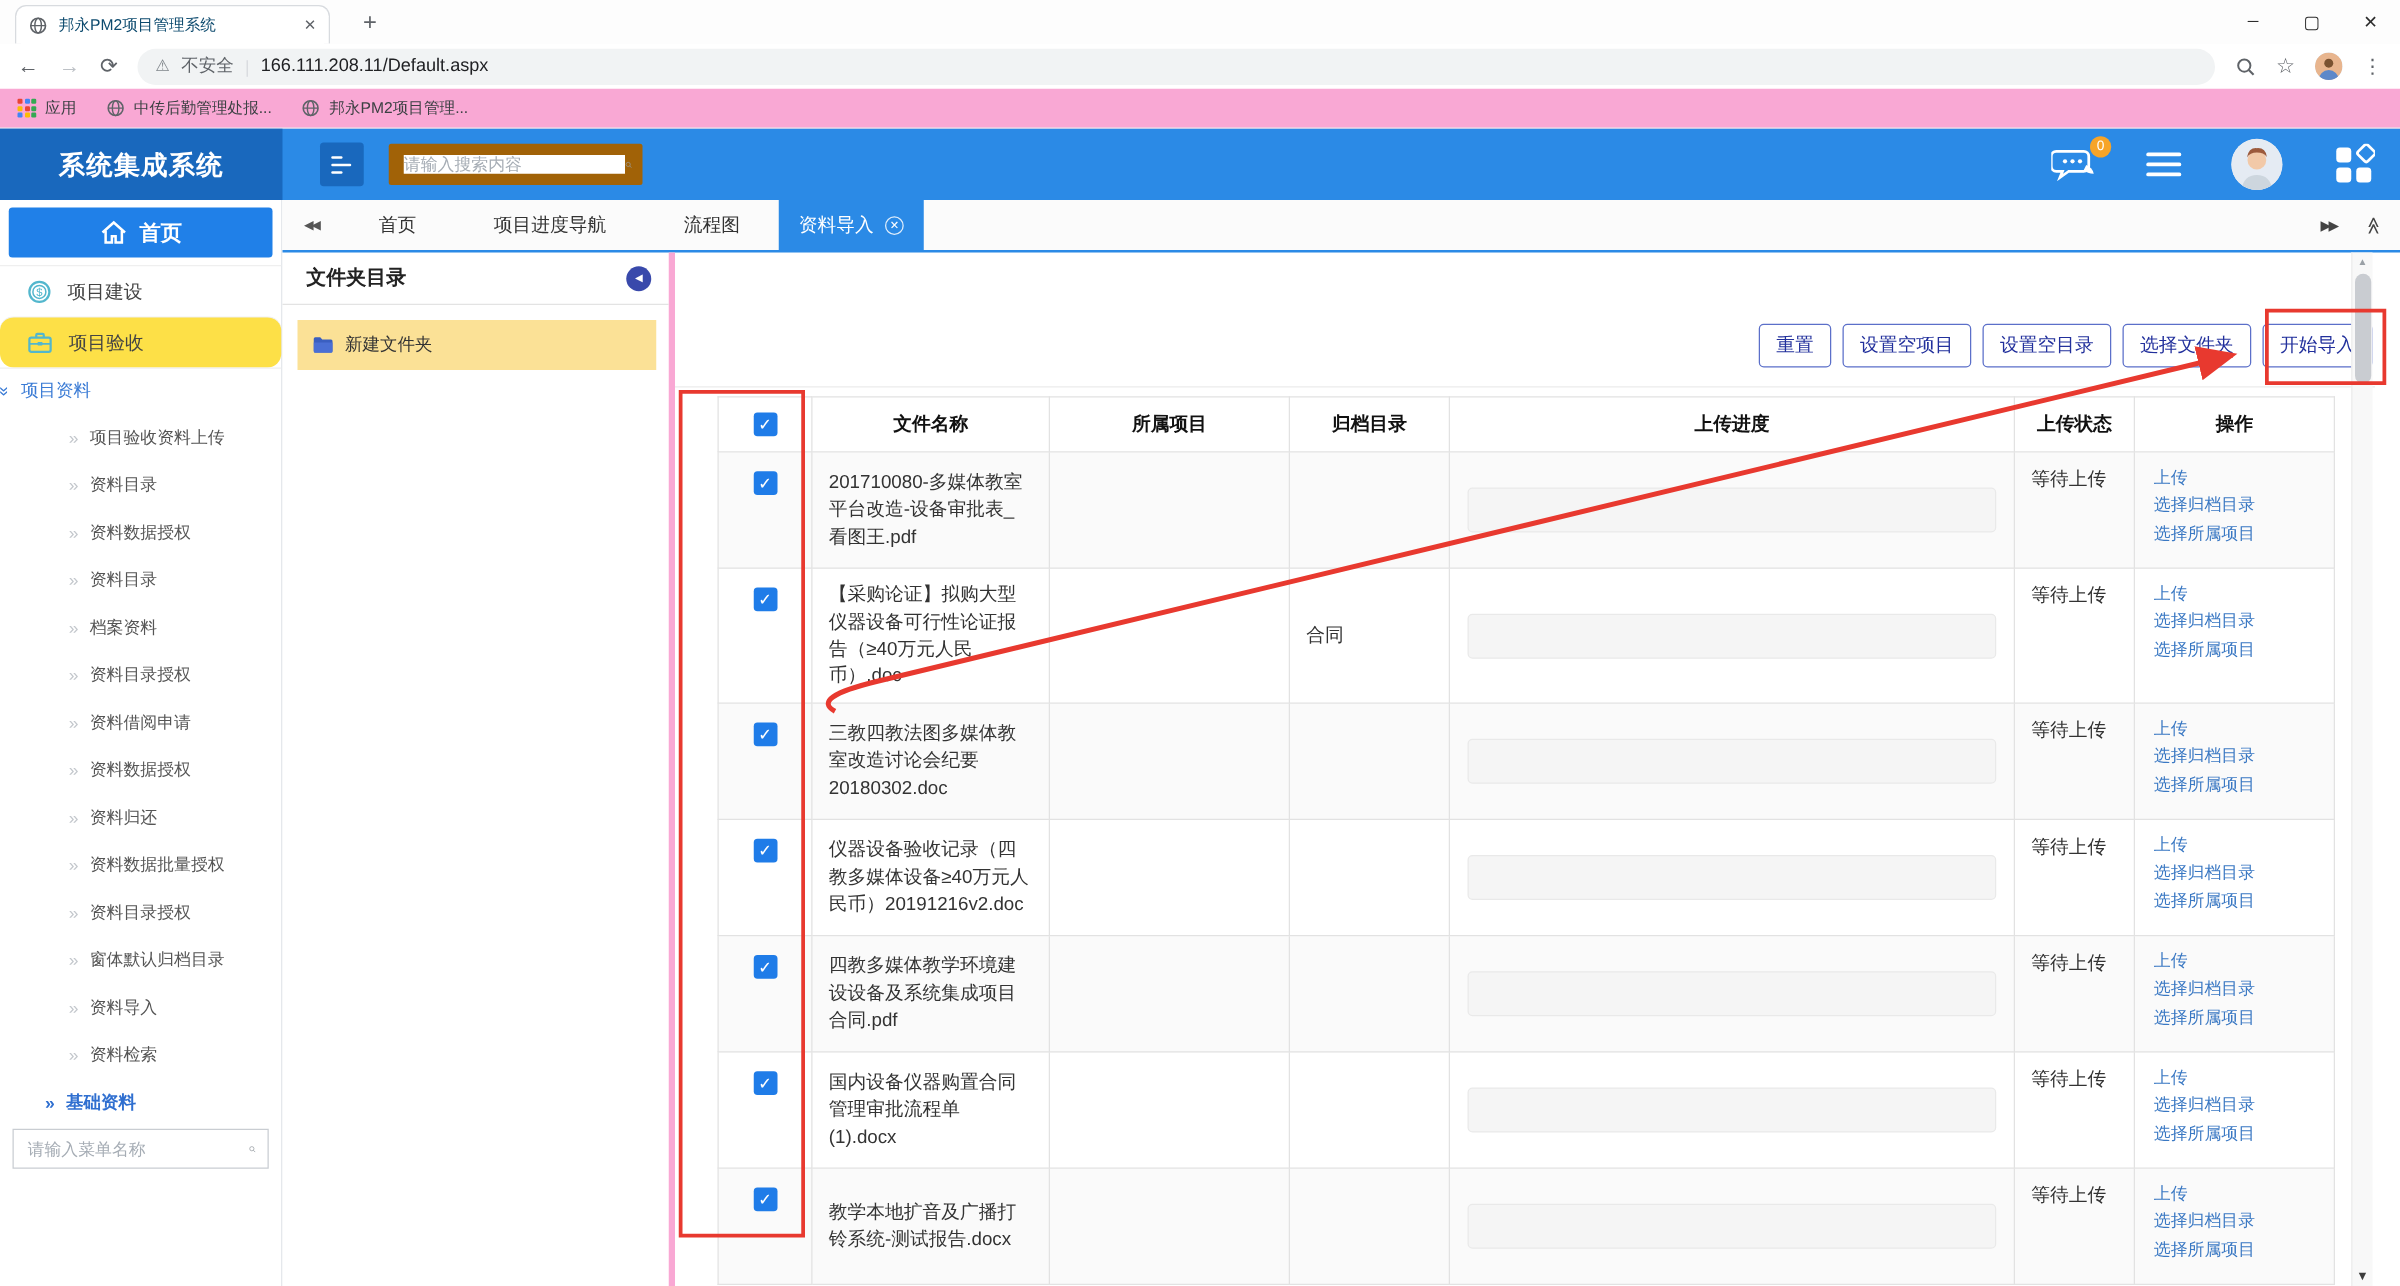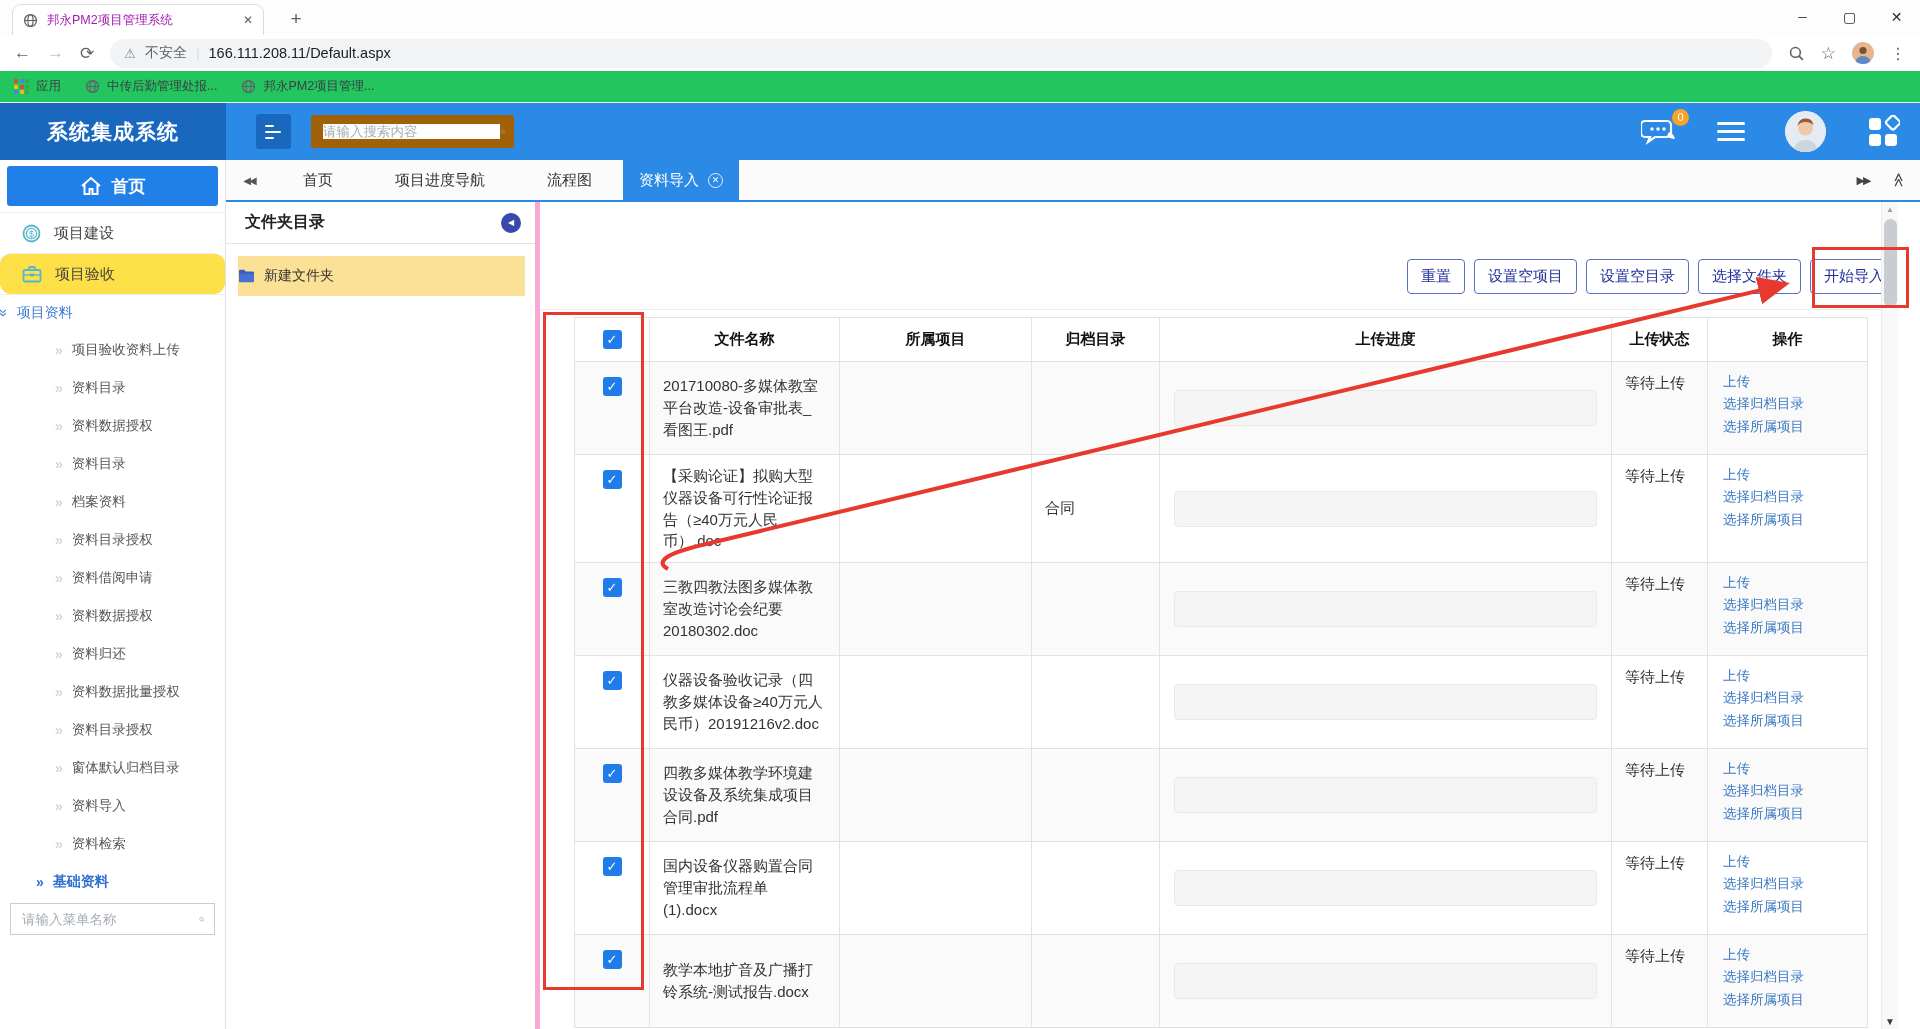--- a/index.html
+++ b/index.html
@@ -5,21 +5,21 @@
   * { margin:0; padding:0; box-sizing:border-box; }
   html,body { width:1920px; height:1029px; }
   body { position:relative; overflow:hidden; background:#fff;
          font-family:"Liberation Sans","DejaVu Sans",sans-serif; color:#333; }
 
   
   .tabstrip { position:absolute; top:0; left:0; right:0; height:35px; background:#fdfdfd; }
   .chrome-tab { position:absolute; left:12px; top:4px; width:252px; height:31px; background:#fff;
     border:1px solid #d8dbdf; border-bottom:none; border-radius:9px 9px 0 0;
     display:flex; align-items:center; gap:9px; padding:0 10px; }
-  .chrome-tab .t-title { flex:1; font-size:12.5px; color:#a21caf; white-space:nowrap; overflow:hidden; }
+  .chrome-tab .t-title { flex:1; font-size:12.5px; color:#0c4a6e; white-space:nowrap; overflow:hidden; }
   .tab-close { font-size:12px; color:#5f6368; }
   .new-tab { position:absolute; left:282px; top:6px; width:28px; height:28px; text-align:center;
     line-height:26px; font-size:19px; color:#5f6368; }
   .win-controls { position:absolute; right:0; top:0; display:flex; }
   .win-btn { width:47px; height:34px; display:flex; align-items:center; justify-content:center;
     font-size:12px; color:#2c2c2c; }
 
   .toolbar { position:absolute; top:35px; left:0; right:0; height:36px; background:#fff;
     display:flex; align-items:center; gap:16px; padding:0 14px; }
   .nav-ic { font-size:17px; color:#5f6368; }
@@ -27,21 +27,21 @@
   .urlbar { flex:1; height:29px; background:#f1f3f4; border-radius:15px; display:flex;
     align-items:center; gap:9px; padding:0 14px; }
   .warn-tri { color:#80868b; font-size:13px; }
   .warn-txt { color:#5f6368; font-size:14px; }
   .url-sep { color:#dadce0; font-size:14px; }
   .url-addr { color:#202124; font-size:14.5px; }
   .tb-right-ic { font-size:16px; color:#5f6368; }
   .star { font-size:17px; }
   .profile-dot { width:22px; height:22px; border-radius:50%; background:#dadce0; overflow:hidden; }
 
-  .bookmarks { position:absolute; top:71px; left:0; right:0; height:32px; background:#22c55e;
+  .bookmarks { position:absolute; top:71px; left:0; right:0; height:32px; background:#f9a8d4;
     border-bottom:1px solid #ebedef; display:flex; align-items:center; gap:24px; padding:0 14px; }
   .bm { display:flex; align-items:center; gap:7px; font-size:12.5px; color:#3c4043; }
   .apps-grid { display:grid; grid-template-columns:repeat(3,4px); grid-gap:1.5px; }
   .apps-grid i { width:4px; height:4px; border-radius:1px; }
 
   
   .app-header { position:absolute; top:103px; left:0; right:0; height:57px; background:#2b8ae6; }
   .logo { position:absolute; left:0; top:0; width:226px; height:57px; background:#1968bd;
     color:#fff; font-size:21px; font-weight:bold; letter-spacing:1px;
     display:flex; align-items:center; justify-content:center; }
@@ -99,21 +99,21 @@
   .rot-up { display:inline-block; transform:rotate(-90deg); font-size:14px; letter-spacing:0; color:#444; }
 
   .content { position:absolute; top:42px; left:0; right:0; bottom:0; display:flex; }
   .folder-panel { width:314px; border-right:5px solid #f9a8d4; }
   .fp-header { height:42px; display:flex; align-items:center; justify-content:space-between;
     padding:0 14px 0 19px; border-bottom:1px solid #e3e3e3; }
   .fp-title { font-size:16px; font-weight:bold; color:#222; }
   .fp-collapse { width:20px; height:20px; border-radius:50%; background:#3949ab; color:#fff;
     font-size:8px; display:flex; align-items:center; justify-content:center; }
   .folder-item { margin:12px 10px 0 12px; height:40px; background:#fbe196; display:flex;
-    align-items:center; gap:9px; font-size:14px; color:#333; }
+    align-items:center; gap:9px; padding-left:12px; font-size:14px; color:#333; }
 
   .table-area { flex:1; position:relative; }
   .btn-row { position:absolute; top:57px; right:22px; display:flex; gap:9px; }
   .tbtn { border:1px solid #5b6fc9; color:#22309c; background:#fff; border-radius:4px;
     font-size:15px; padding:7px 13px; font-family:inherit; }
   .rule { position:absolute; top:107px; left:0; right:20px; border-bottom:1px solid #ececec; }
   .dtable { position:absolute; top:115px; left:34px; border-collapse:collapse; table-layout:fixed; }
   .dtable th, .dtable td { border:1px solid #e2e2e2; }
   .dtable th { height:44px; font-size:15px; color:#111; background:#fff; font-weight:bold; }
   .dtable tbody tr { height:93px; }

